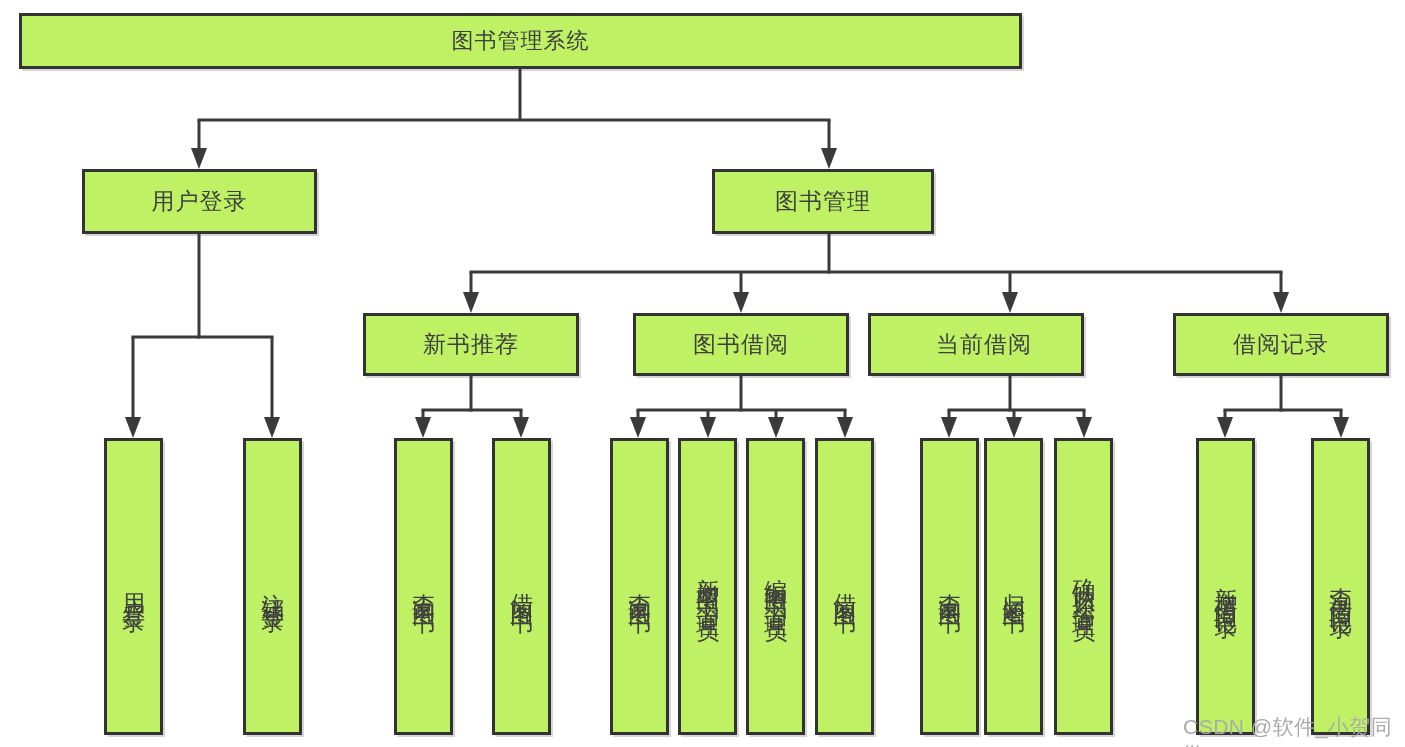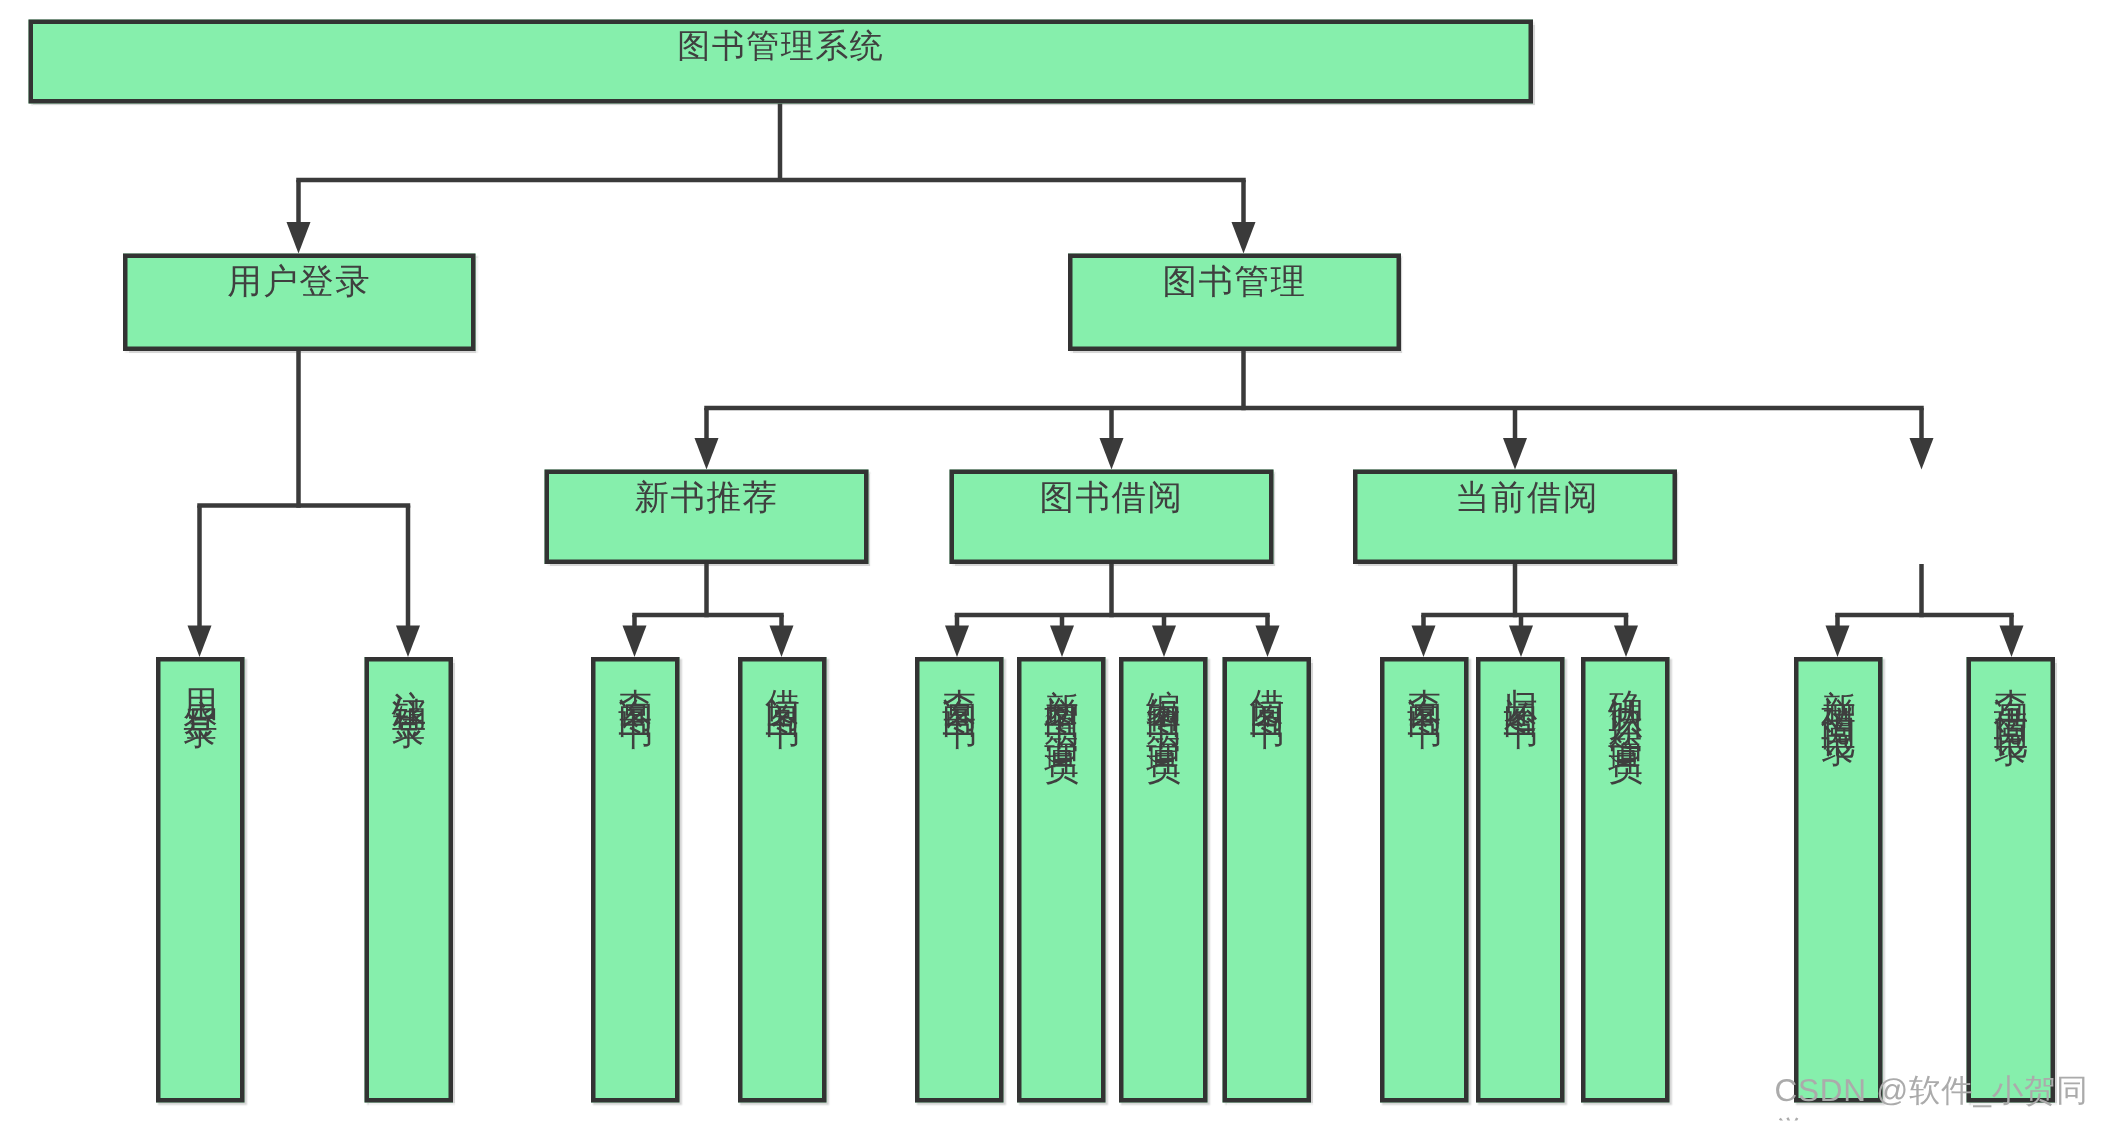--- a/index.html
+++ b/index.html
@@ -16,24 +16,24 @@
     font-family:"Liberation Sans","DejaVu Sans",sans-serif;
     position:relative;overflow:hidden;
     color:var(--text);
   }
   .stage{position:absolute;left:0;top:0;width:1405px;height:747px;}
   svg.connectors{position:absolute;left:0;top:0;z-index:0;}
   svg.connectors line{stroke:var(--line);stroke-width:3;}
   svg.connectors polygon{fill:var(--line);}
   .box{
     position:absolute;
-    background:#86efac;
+    background:#bef264;
     border:3px solid var(--border);
     box-sizing:border-box;
-    display:flex;align-items:flex-start;justify-content:center;
+    display:flex;align-items:center;justify-content:center;
     z-index:1;
     box-shadow:1.5px 1.5px 1px rgba(70,70,70,.22);
   }
   .root-box{left:19px;top:13px;width:1003px;height:56px;font-size:22px;letter-spacing:1px;}
   .lvl{font-size:23px;letter-spacing:1px;}
   .lvl2{top:169px;height:65px;}
   .lvl3{top:313px;width:216px;height:63px;}
   .leaf{top:438px;width:59px;height:297px;}
   .vtext{
     writing-mode:vertical-rl;
@@ -127,22 +127,25 @@
   <div class="box lvl lvl2" style="left:712px;width:222px;">
     <span>图书管理</span>
   </div>
 
   <div class="box lvl lvl3" style="left:363px;">
     <span>新书推荐</span>
   </div>
   <div class="box lvl lvl3" style="left:633px;">
     <span>图书借阅</span>
   </div>
-  <div class="box lvl lvl3" style="left:902px;padding-left:16px;">
+  <div class="box lvl lvl3" style="left:868px;padding-left:16px;">
     <span>当前借阅</span>
+  </div>
+  <div class="box lvl lvl3" style="left:1173px;">
+    <span>借阅记录</span>
   </div>
 
   <div class="box leaf" style="left:104px;">
     <span class="vtext">用户登录</span>
   </div>
   <div class="box leaf" style="left:243px;">
     <span class="vtext">注销登录</span>
   </div>
 
   <div class="box leaf" style="left:394px;">

